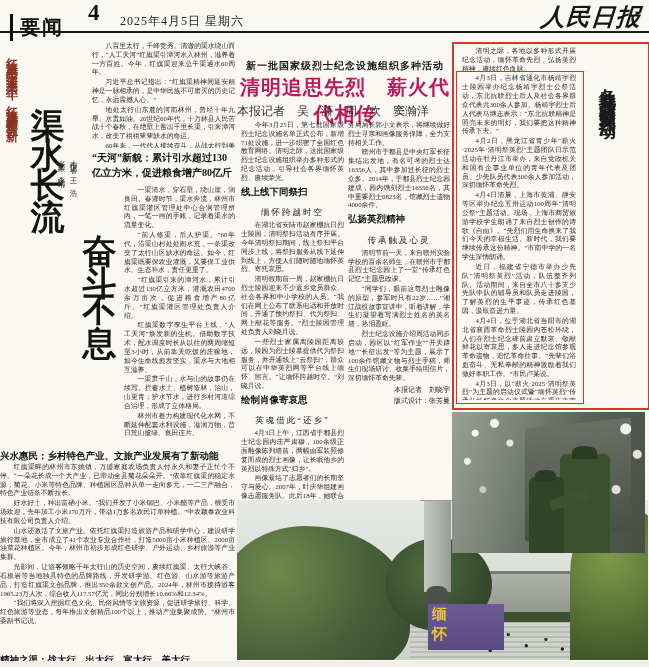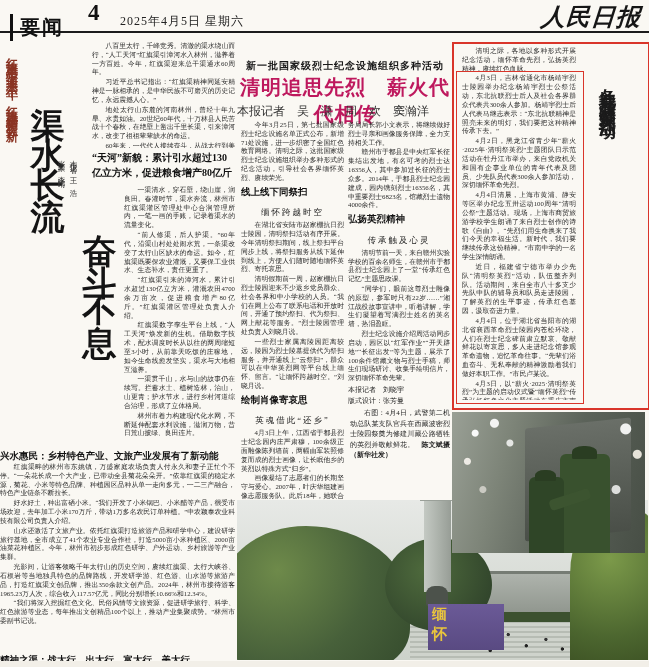--- a/index.html
+++ b/index.html
@@ -36,21 +36,21 @@
   .la-secB{position:absolute;left:0px;top:463px;width:235px;height:186px;}
   .la-sh3{position:absolute;left:0px;top:651px;width:235px;}
   
   .ma-kicker{position:absolute;left:240px;top:59px;width:210px;text-align:center;font-size:10px;
     font-weight:700;color:#1a1a1a;letter-spacing:1px;font-family:Liberation Serif, serif;}
   .ma-title{position:absolute;left:236px;top:74px;width:218px;text-align:center;font-size:20px;
     font-weight:700;color:#be185d;letter-spacing:1px;}
   .ma-byline{position:absolute;left:228px;top:103px;width:210px;text-align:center;font-size:12px;color:#333;}
   .ma-col1{position:absolute;left:241px;top:121px;width:103px;height:380px;}
   .ma-col2{position:absolute;left:348px;top:121px;width:102px;height:262px;}
-  .ma-credits{position:absolute;left:348px;top:385px;width:102px;font-size:7px;color:#222;line-height:1.5;}
+  .ma-credits{position:absolute;left:348px;top:385px;width:102px;font-size:7px;color:#222;text-align:right;line-height:1.5;}
   .ma-captions{position:absolute;left:350px;top:408px;width:100px;font-size:7px;line-height:1.5;
     color:#1e1e1e;text-align:justify;}
   .ma-captions p{margin:0 0 2px 0;text-indent:2em;}
   .ma-captions b{font-weight:700;}
   
   .rb-outer{position:absolute;left:452px;top:42px;width:194px;height:364px;border:2px solid #d9352a;background:#faf8f3;}
   .rb-inner{position:absolute;left:456px;top:71px;width:126px;height:331px;border:1.5px solid #d9352a;pointer-events:none;}
   .rb-text{position:absolute;left:462px;top:47px;width:114px;height:353px;}
   .rb-title{position:absolute;left:599px;top:74px;height:215px;font-size:17px;font-weight:700;
     color:#1b1b1b;letter-spacing:3.5px;line-height:1;}
@@ -186,21 +186,20 @@
       <p>参观完烈士纪念馆，师生来到纪念碑前，向革命先烈敬献鲜花，庄严宣誓，争做时代新人的宣誓口号响彻陵园。</p>
 
     </div>
 
     <div class="ma-credits">
       <div>本报记者　刘晓宇</div>
       <div>版式设计：张芳曼</div>
     </div>
 
     <div class="ma-captions">
-      <p><span>右图：4月4日，武警第二机动总队某支队官兵在西藏波密烈士陵园祭奠为修建川藏公路牺牲的英烈并敬献鲜花。</span>　<b>陈文斌摄（新华社发）</b></p>
     </div>
   </section>
 
   <aside class="rb-outer"></aside>
   <div class="rb-text bodytxt">
     <p>清明之际，各地以多种形式开展纪念活动，缅怀革命先烈，弘扬英烈精神，赓续红色血脉。</p>
     <p>4月3日，吉林省通化市杨靖宇烈士陵园举办纪念杨靖宇烈士公祭活动，东北抗联烈士后人及社会各界群众代表共300余人参加。杨靖宇烈士后人代表马继志表示：“东北抗联精神是照亮未来的明灯，我们要把这种精神传承下去。”</p>
     <p>4月2日，黑龙江省青少年“薪火·2025年·清明祭英烈”主题团队日示范活动在牡丹江市举办，来自党政机关和国有企事业单位的青年代表及团员、少先队员代表300余人参加活动，深切缅怀革命先烈。</p>
     <p>4月4日清晨，上海市黄浦、静安等区举办纪念五卅运动100周年“清明公祭”主题活动。现场，上海市商贸旅游学校学生朗诵了来自烈士创作的诗歌《自由》。“先烈们用生命换来了我们今天的幸福生活。新时代，我们要继续传承这份精神。”市南中学的一名学生深情朗诵。</p>
     <p>近日，福建省宁德市举办少先队“清明祭英烈”活动，队伍整齐列队。活动期间，来自全市八十多支少先队中队的辅导员和队员走进陵园，了解英烈的生平事迹，传承红色基因，汲取奋进力量。</p>

